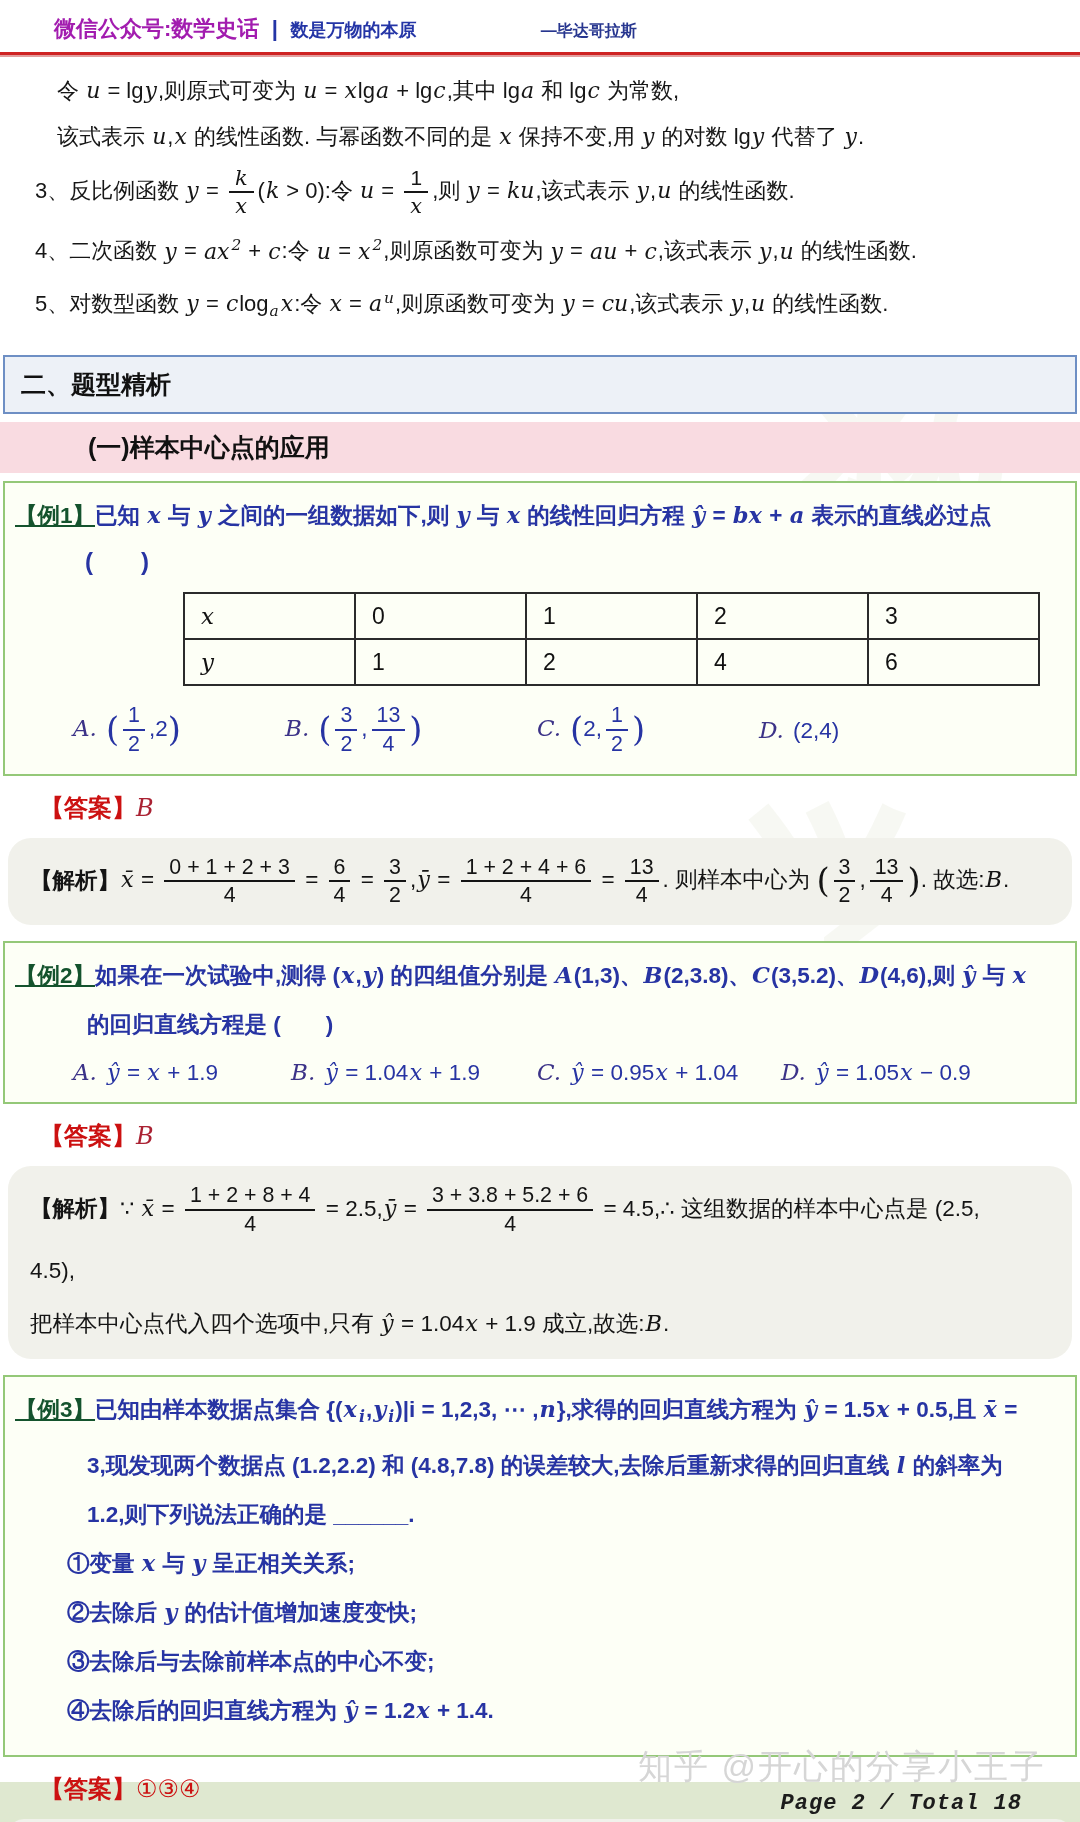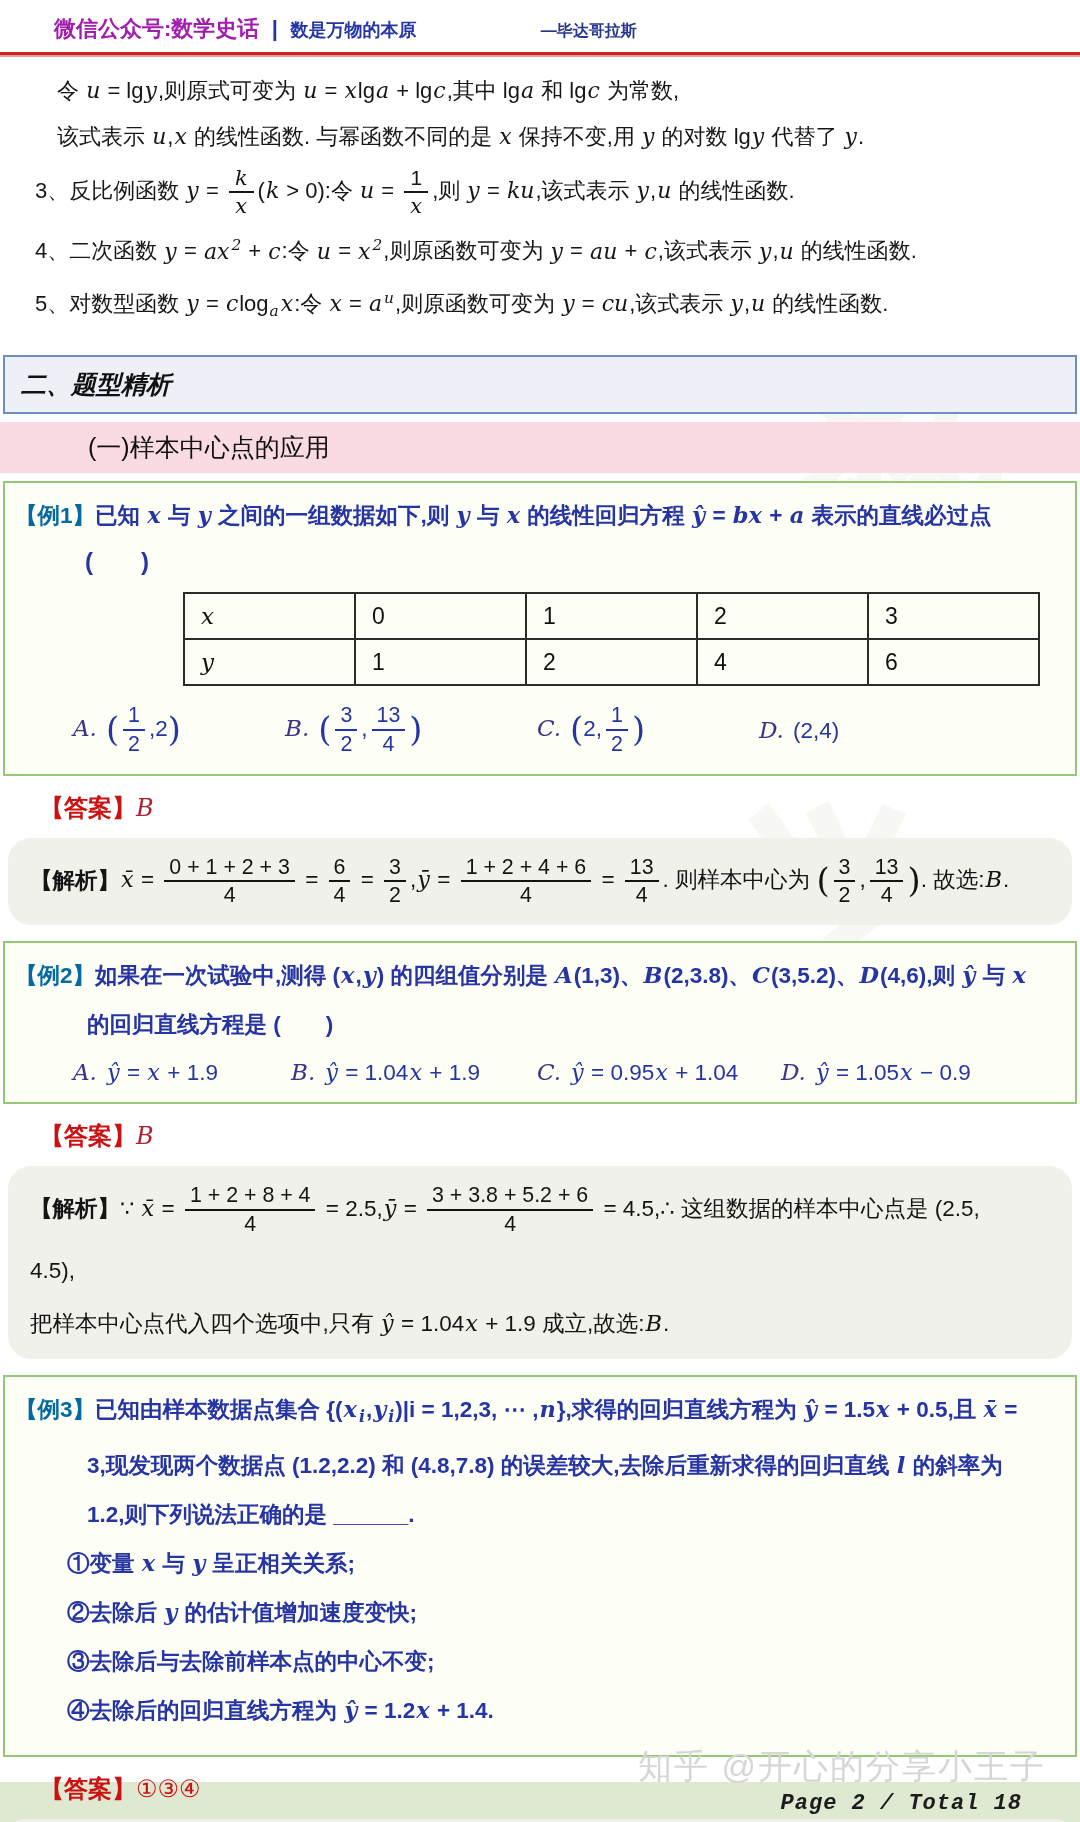--- a/index.html
+++ b/index.html
@@ -19,28 +19,28 @@
   .fr .n,.fr .d{display:block;padding:0 5px;font-size:95%;line-height:1.25;}
   .fr .d{border-top:2px solid currentColor;}
   .bp{font-family:"DejaVu Serif",serif;font-size:150%;font-weight:300;vertical-align:middle;line-height:0;}
   
   .intro{padding:18px 46px 6px 35px;font-size:22px;}
   .intro p{margin:0 0 10px 0;line-height:36px;}
   .intro p.ind{padding-left:22px;}
   .intro p.tall{line-height:40px;margin:6px 0 8px 0;}
   
   .secbox{margin:10px 3px 0 3px;border:2px solid #6e8fc4;background:#edf1f7;
-          padding:11px 16px;font-size:25px;font-weight:bold;color:#111;font-style:italic;}
+          padding:11px 16px;font-size:25px;font-weight:bold;color:#111;}
   .subbox{margin:8px 0 0 0;background:#f9dbe1;padding:9px 0 9px 88px;
-          font-size:25px;font-weight:normal;color:#111;}
+          font-size:25px;font-weight:bold;color:#111;}
   
   .exbox{margin:8px 3px 12px 3px;border:2px solid #94c878;background:#fdfff6;
          padding:14px 14px 14px 10px;font-size:22.5px;}
   .exline{margin:0 0 12px 0;line-height:37px;color:#2734a3;font-weight:600;}
-  .exline .exlab{color:#0369a1;font-weight:bold;font-style:normal;}
+  .exline .exlab{color:#14532d;font-weight:bold;font-style:normal;text-decoration:underline;}
   .exline.cont{padding-left:72px;}
   .exline.num{padding-left:52px;}
   .blankline{color:#2734a3;font-weight:600;padding-left:70px;margin:2px 0 6px 0;font-size:24px;}
   
   table.dtab{border-collapse:collapse;margin:14px 0 8px 168px;}
   table.dtab td{border:2px solid #2b2b2b;width:153px;height:44px;
                 padding:0 0 0 16px;font-size:23px;color:#111;font-weight:normal;}
   td.vh{font-family:"DejaVu Serif",serif;font-style:italic;}
   
   .opts{display:flex;margin:16px 0 2px 58px;color:#2734a3;font-weight:500;align-items:center;}

